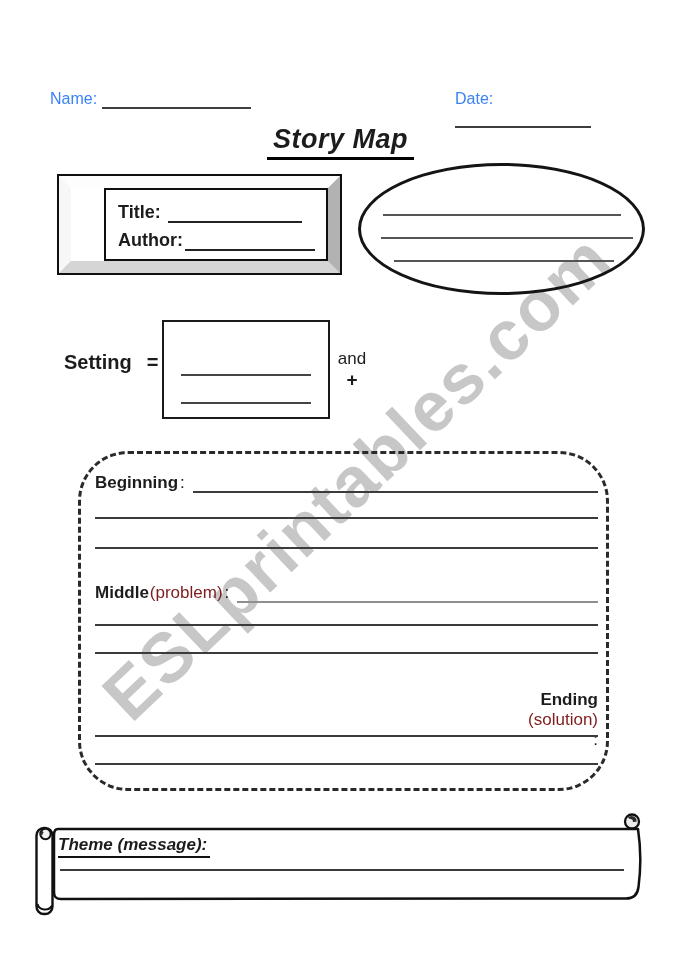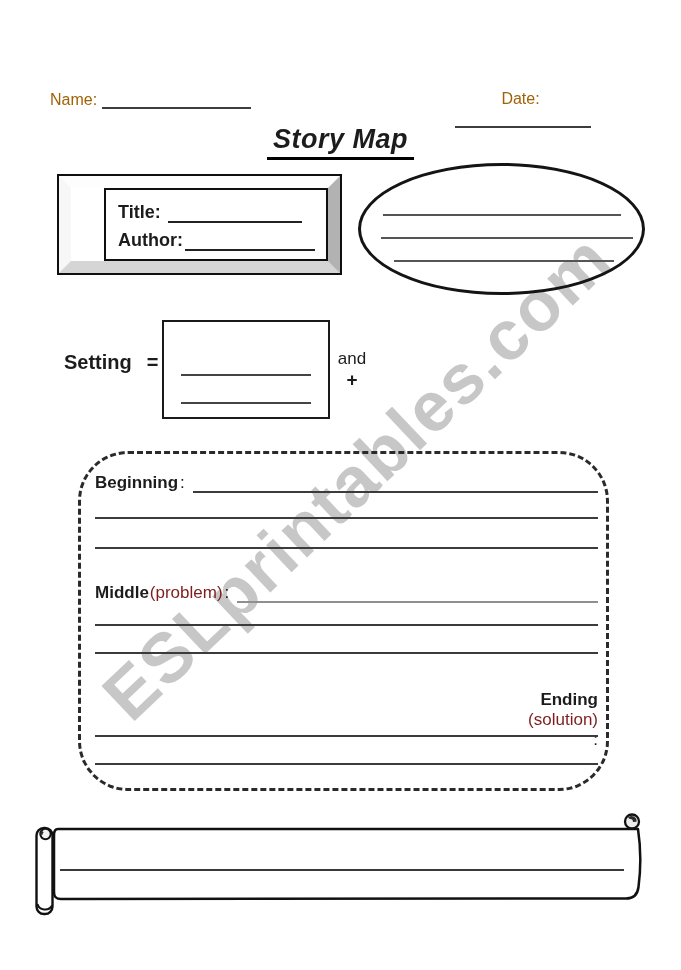--- a/index.html
+++ b/index.html
@@ -17,21 +17,21 @@
   .watermark{
     position:absolute;
     left:357px;top:477px;
     transform:translate(-50%,-50%) rotate(-43.5deg);
     font-size:70px;font-weight:bold;letter-spacing:2px;
     color:#c7c7c7;white-space:nowrap;
     z-index:0;
   }
 
   
-  .field{position:absolute;display:flex;align-items:center;font-size:16px;color:#a16207;}
+  .field{position:absolute;display:flex;align-items:flex-start;font-size:16px;color:#3b82f6;}
   .flabel{margin-right:5px;line-height:19px;}
   .fline{height:18px;border-bottom:2px solid #3d3d3d;}
 
   
   .page-title-wrap{position:absolute;left:0;right:0;top:124px;text-align:center;}
   .page-title{
     display:inline-block;font-size:27px;font-weight:bold;font-style:italic;
     letter-spacing:.5px;border-bottom:3px solid #000;padding:0 6px 2px 6px;
   }
 
@@ -176,15 +176,16 @@
 
     <circle cx="604" cy="13.5" r="7" fill="#ececec" stroke="#111111" stroke-width="2.3"></circle>
     <path d="M 600 9.5 a 5 5 0 0 1 8.5 4.2 l -3.6 0.2 a 2.6 2.6 0 0 0 -3.2 -2.9 z" fill="#2b2b2b"></path>
 
     <rect x="8.5" y="20" width="16" height="86" rx="7.5" fill="#ffffff" stroke="#111111" stroke-width="2.4"></rect>
     <circle cx="17.5" cy="26" r="5.2" fill="#f2f2f2" stroke="#111111" stroke-width="2"></circle>
     <path d="M 13.5 22.5 a 5.2 5.2 0 0 0 -1.4 4.2 l 2.6 0 a 2.6 2.6 0 0 1 1 -2.4 z" fill="#2b2b2b"></path>
     <path d="M 9.5 96 a 7.6 6.5 0 0 0 14.5 1.5" fill="none" stroke="#111111" stroke-width="2"></path>
   </svg>
 
+  <div class="theme-label">Theme (message):</div>
   <div class="theme-line"></div>
 
 </div>
 
 </body></html>

